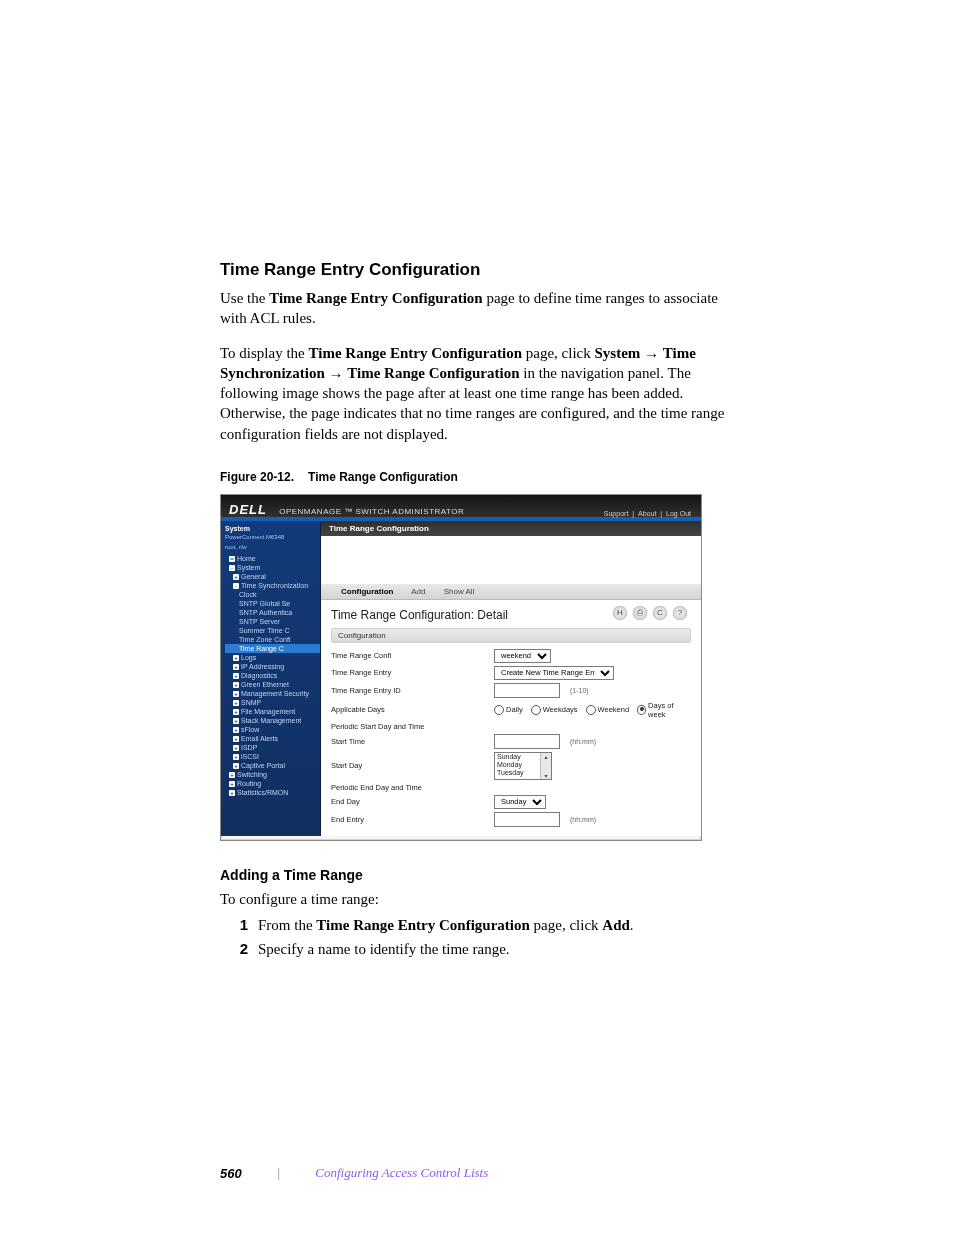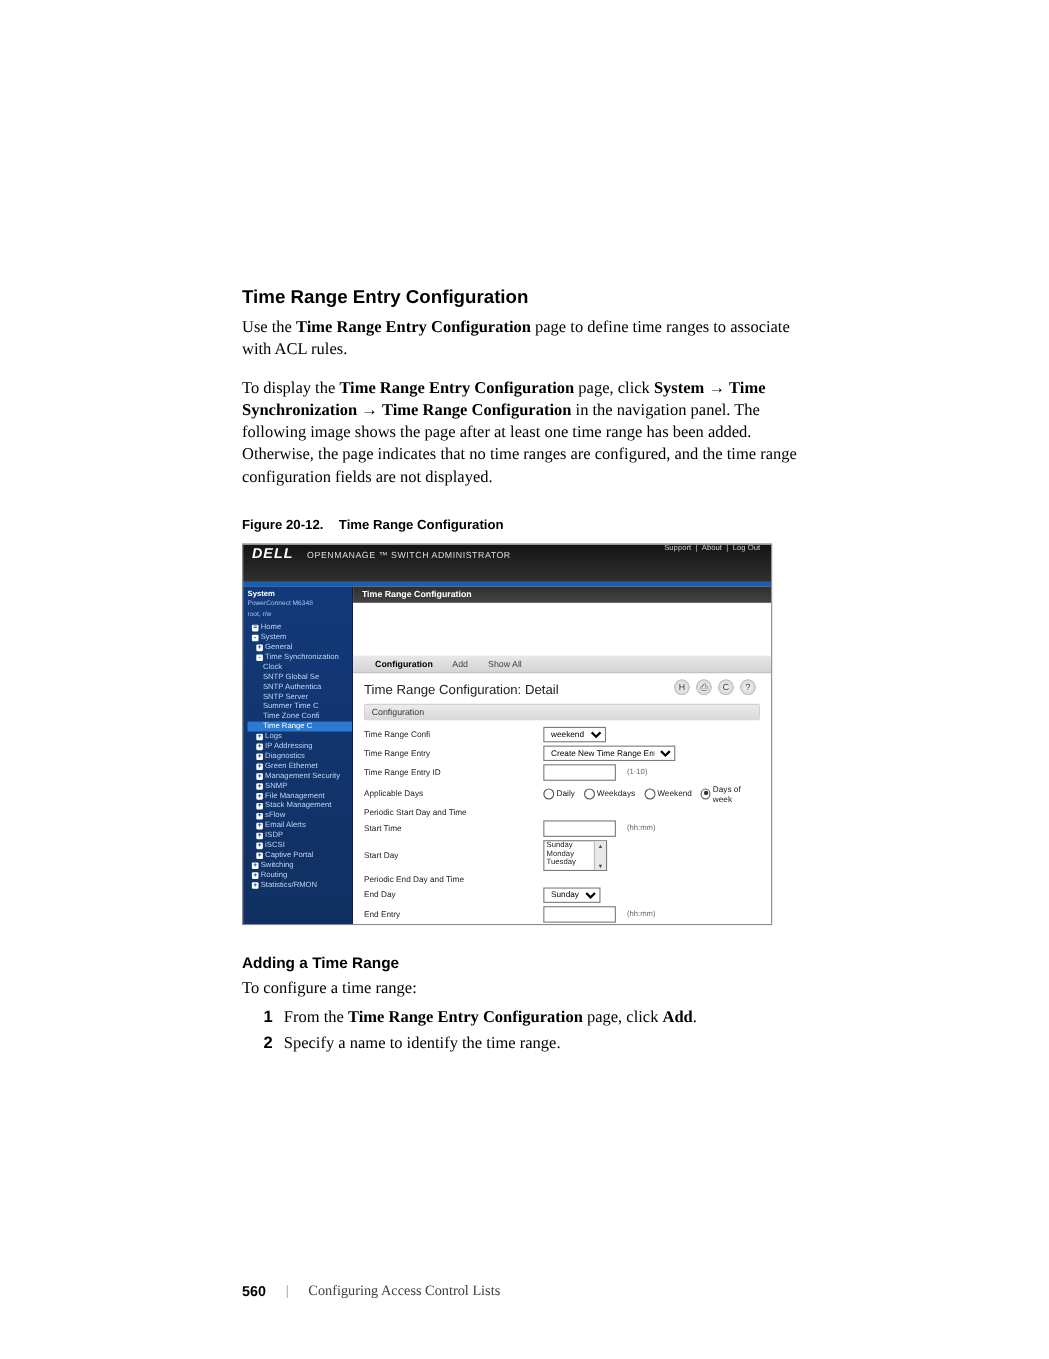--- a/index.html
+++ b/index.html
@@ -41,25 +41,25 @@
     width: 480px;
     height: 345px;
     position: relative;
     background: #f7f7f5;
     border: 1px solid #8a8a8a;
     box-shadow: 0 0 0 1px #d0d0d0 inset;
     font-family: Arial, Helvetica, sans-serif;
     overflow: hidden;
   }
   .shot .topbar {
-    height: 34px;
+    height: 22px;
     background: linear-gradient(#141414,#303030);
     color: #fff;
     display: flex;
-    align-items: flex-start;
+    align-items: flex-end;
     padding: 0 8px;
     font-size: 8px;
     justify-content: space-between;
   }
   .brand {
     font-family: Arial, sans-serif;
     font-weight: bold;
     font-style: italic;
     font-size: 13px;
     letter-spacing: 1px;
@@ -197,25 +197,25 @@
     font-size:15px;
   }
   ol.steps li { display:flex; margin:4px 0; line-height:1.35;}
   ol.steps .num {
     font-family: Arial, Helvetica, sans-serif;
     font-weight:bold; width:28px; text-align:right; padding-right:10px;
   }
   .footer {
     position:absolute; bottom:54px; left:220px;
     font-size:13px;
-    display:flex; align-items:flex-end; gap:18px;
+    display:flex; align-items:flex-end; gap:35px;font-style:italic;
   }
   .footer .pg { font-family: Arial, sans-serif; font-weight:bold; }
   .footer .sep { color:#888; }
-  .footer .ft { font-family: Georgia, serif; color:#404040; font-size:13px; }
+  .footer .ft { font-family: Georgia, serif; color:#8b5cf6; font-size:13px; }
 </style>
 </head>
 <body>
 
 <div class="page">
 
   <h2 class="section-title">Time Range Entry Configuration</h2>
 
   <p class="body">
     <span>Use the </span><span class="bold">Time Range Entry Configuration</span><span> page to define time ranges to associate with ACL rules.</span>

